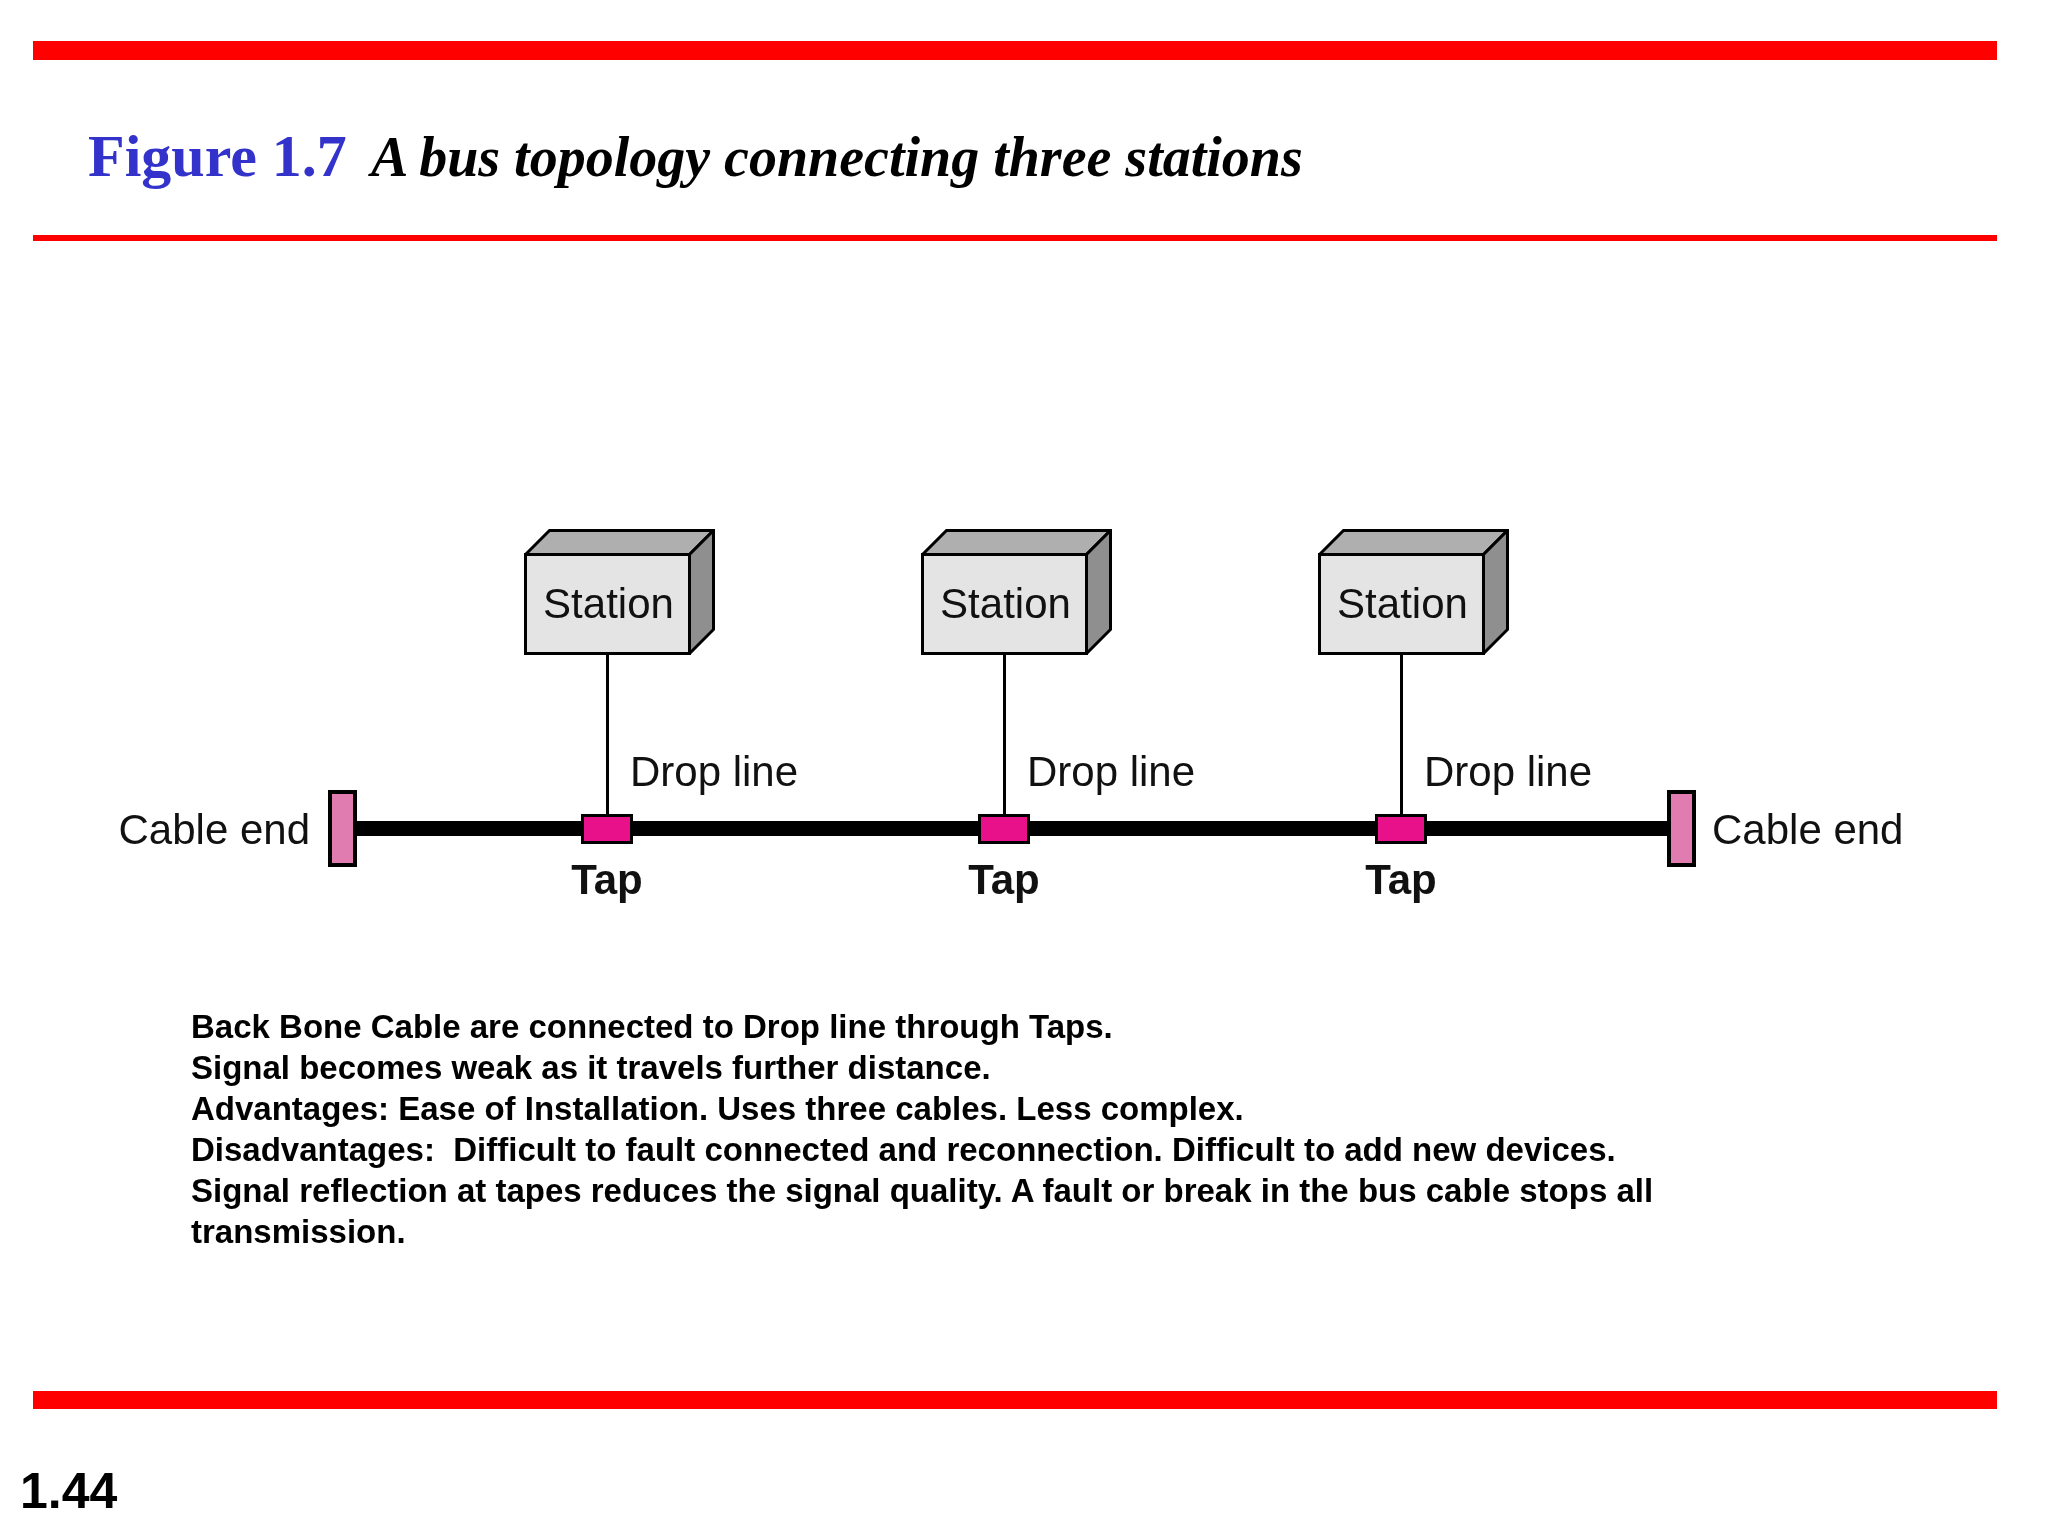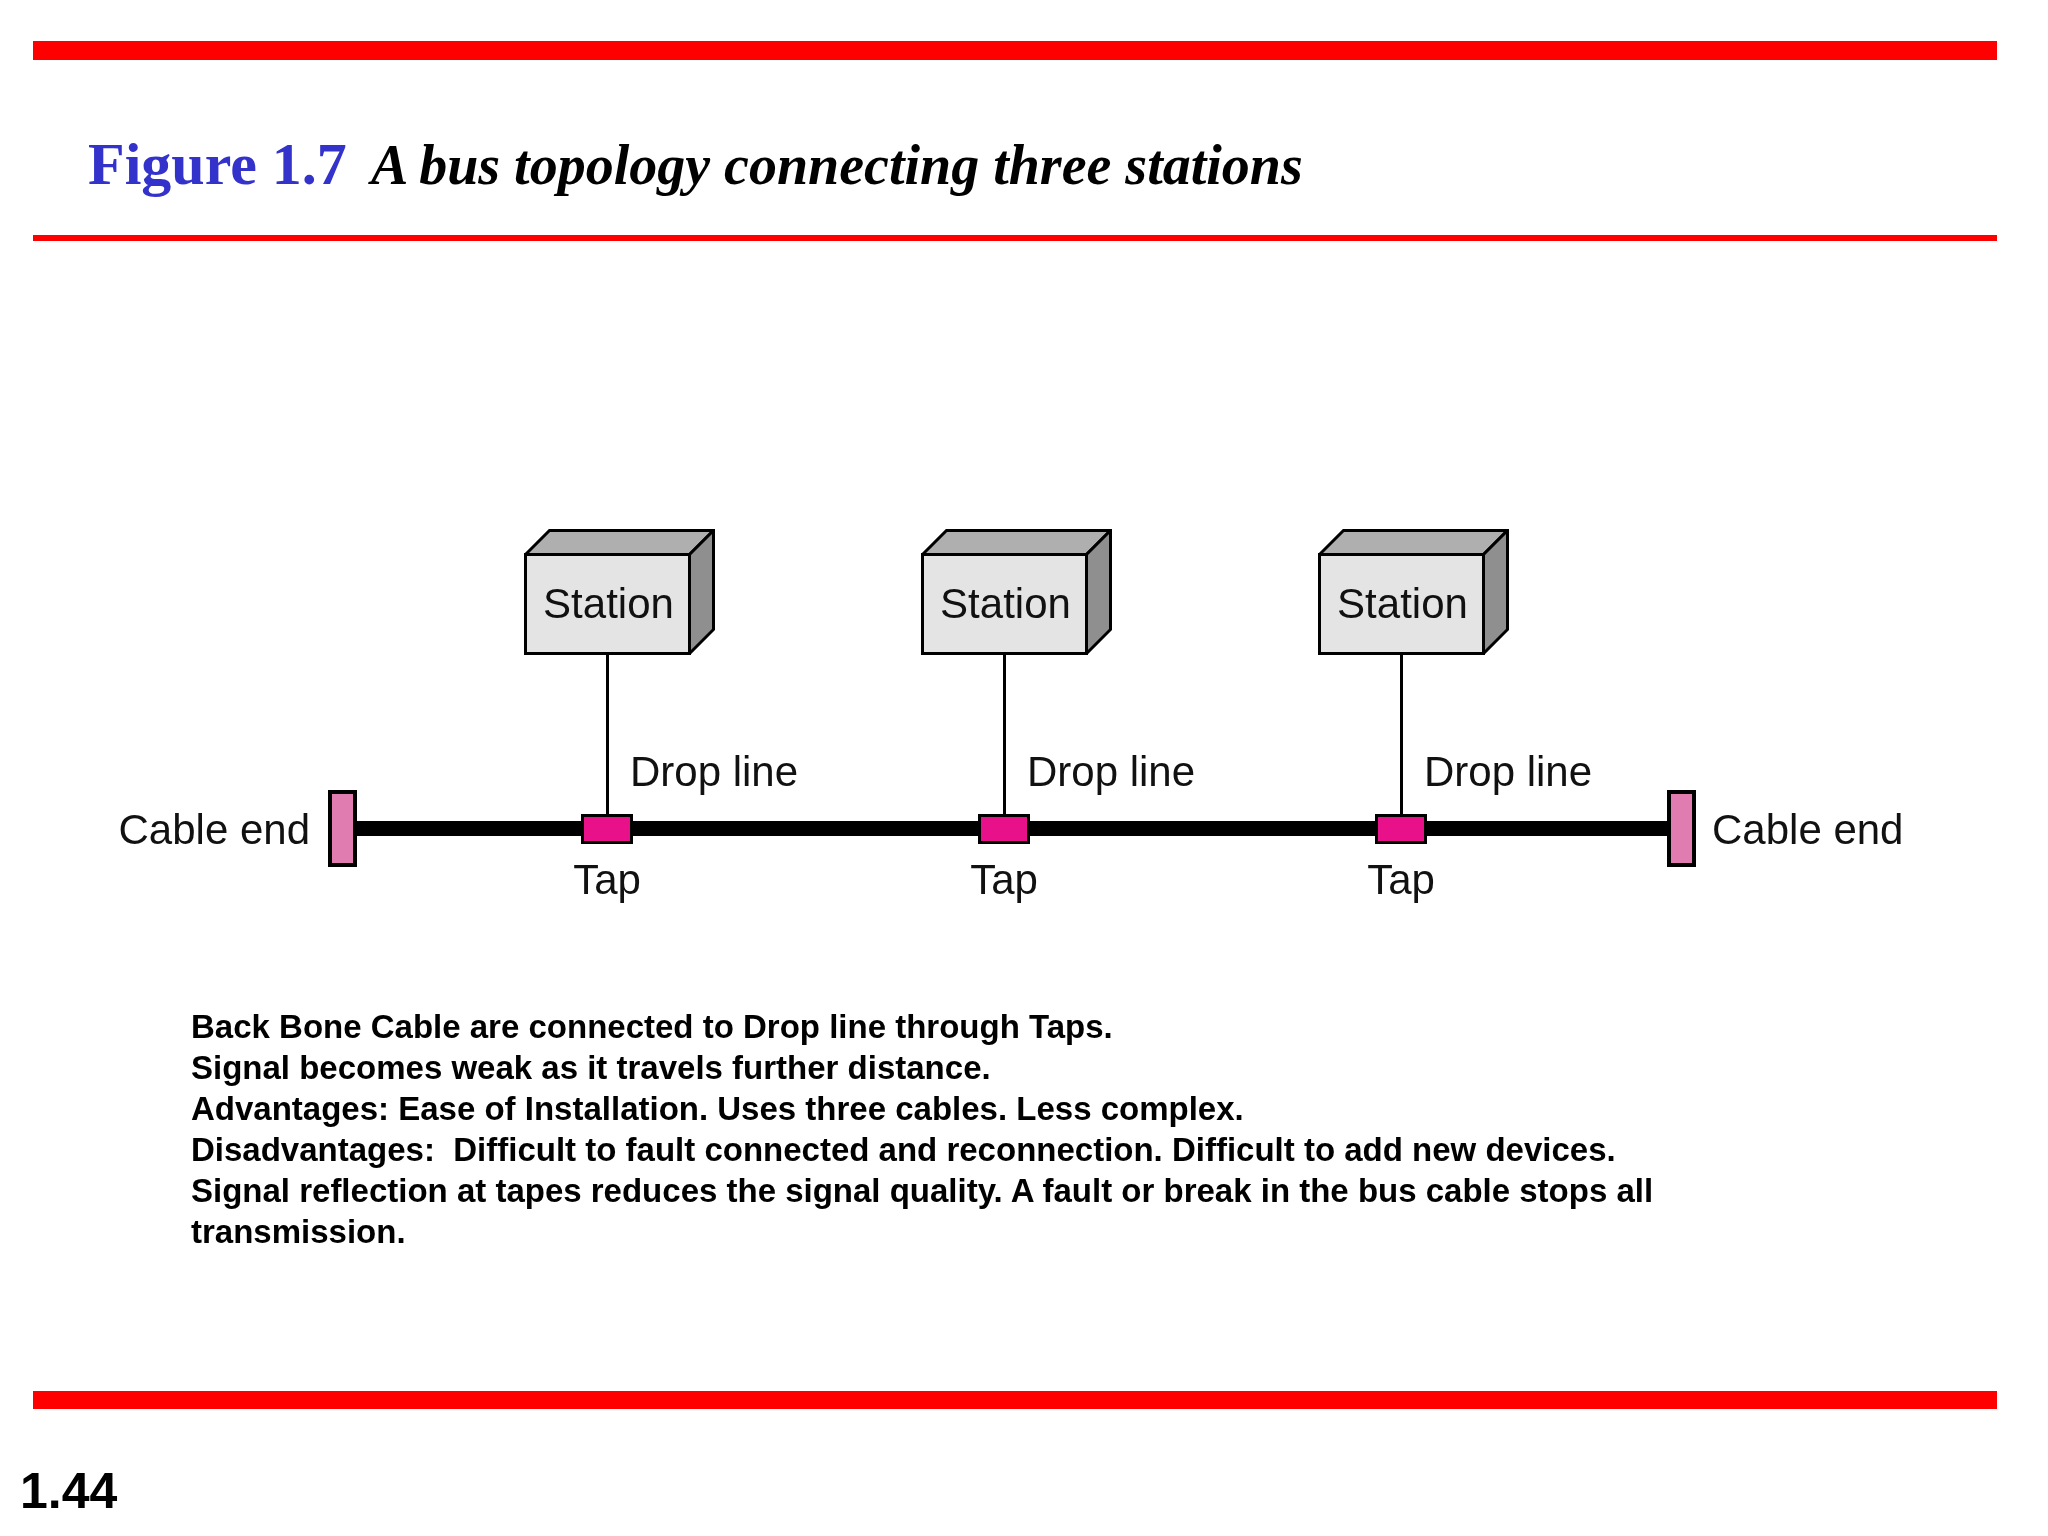--- a/index.html
+++ b/index.html
@@ -14,21 +14,21 @@
   .rule-title  { top:235px; height:6px;  }
   .rule-bottom { top:1391px; height:18px; }
 
   
   .title-row {
     position:absolute; left:88px; top:122px;
     display:flex; align-items:baseline; gap:24px; white-space:nowrap;
   }
   .fig-label {
     font-family:"Liberation Serif", serif; font-weight:bold;
-    font-size:60px; color:#3333CC;margin-top:8px;
+    font-size:60px; color:#3333CC;
   }
   .fig-caption {
     font-family:"Liberation Serif", serif; font-weight:bold; font-style:italic;
     font-size:56px; color:#000000;
   }
 
   
   .diagram { position:absolute; left:0; top:0; width:2048px; height:1536px; }
 
   .station { position:absolute; width:191px; height:126px; }
@@ -49,21 +49,21 @@
     position:absolute; top:814px; width:46px; height:24px;
     background:#E9118A; border:3px solid #000000;
   }
   .terminator {
     position:absolute; top:790px; width:21px; height:69px;
     background:#E07CB0; border:4px solid #000000;
   }
 
   .dlabel { position:absolute; font-size:42px; color:#111111; white-space:nowrap; }
   .lbl-drop   { top:748px; }
-  .lbl-tap    { top:856px; width:160px; text-align:center; }
+  .lbl-tap    { top:856px; width:160px; text-align:center;font-weight:bold; }
   .lbl-cable  { top:806px; }
   .lbl-cable-left { left:60px; width:250px; text-align:right; }
   .lbl-cable-right{ left:1712px; }
 
   
   .notes {
     position:absolute; left:174px; top:1006px;
     font-size:33px; font-weight:bold; color:#000000; line-height:41px;margin-left:17px;
   }
   .note-line { white-space:pre; }

